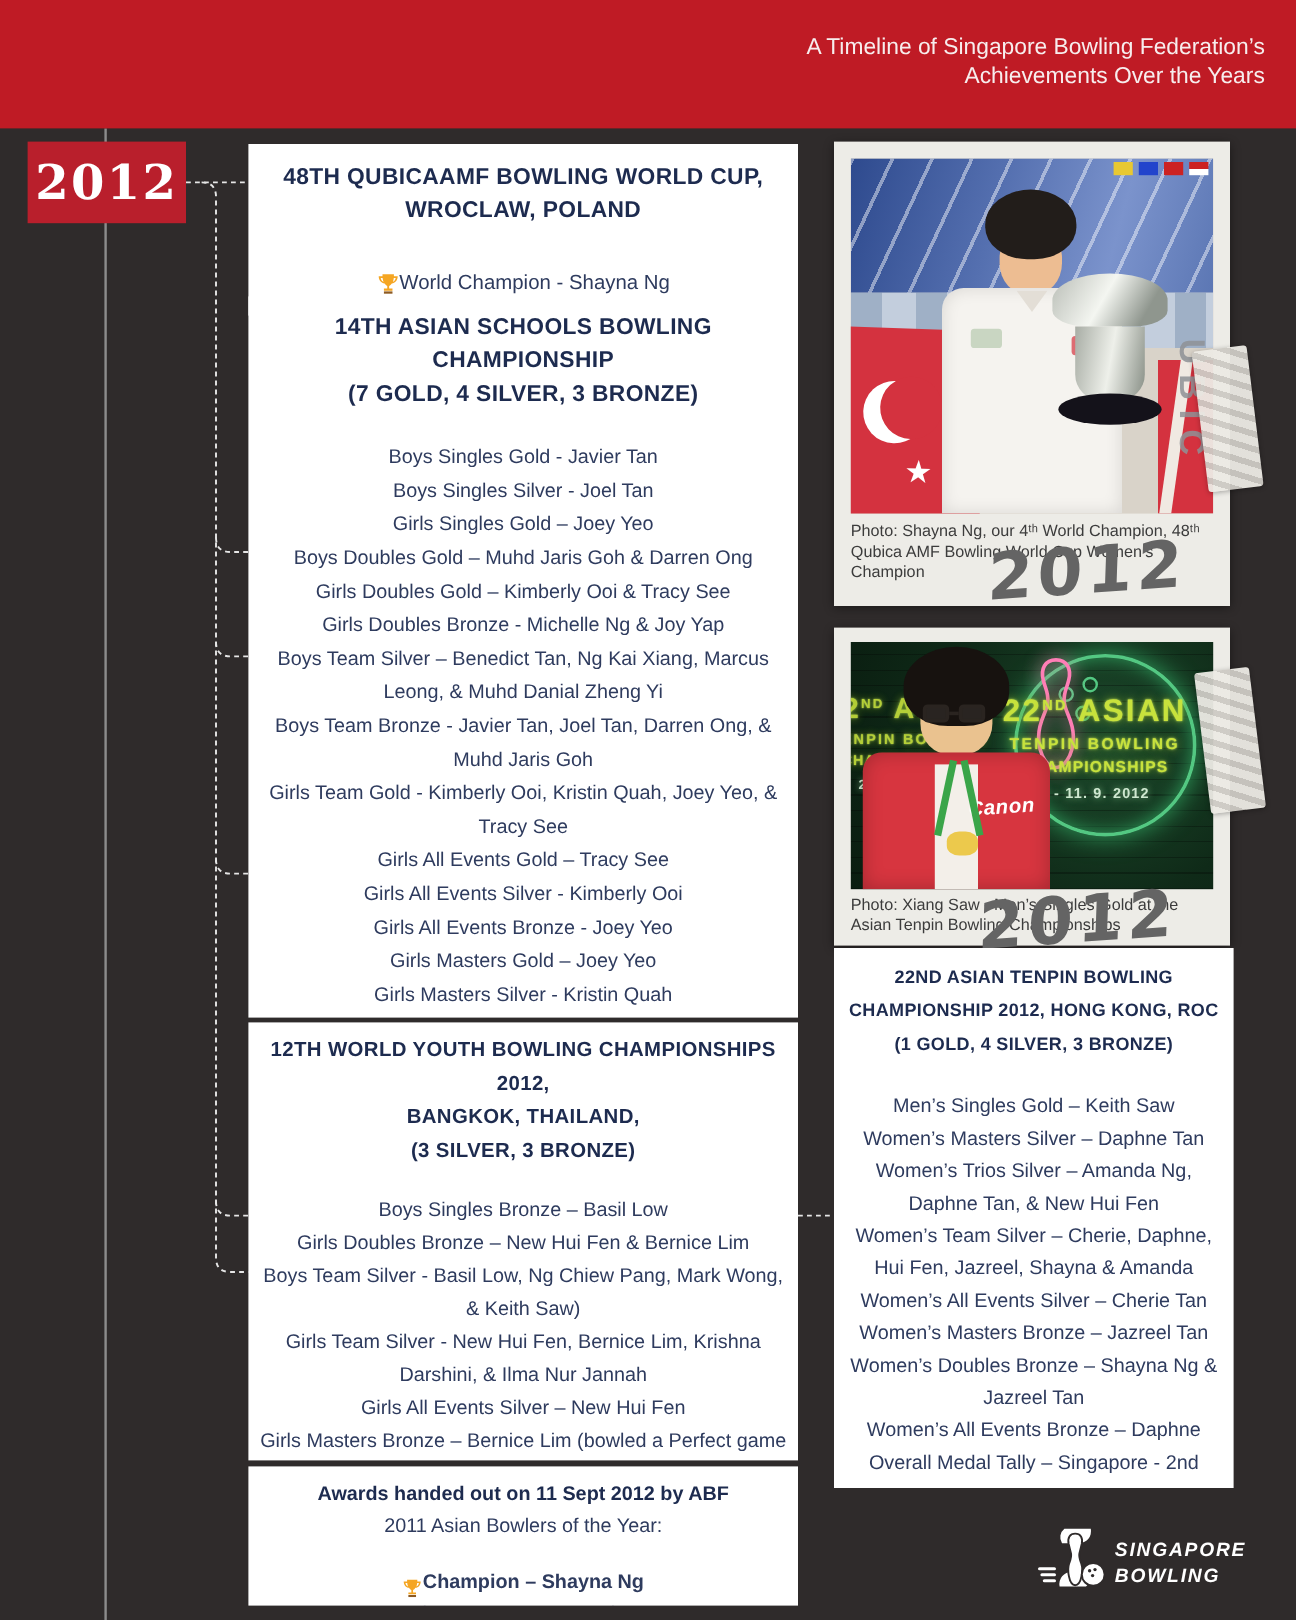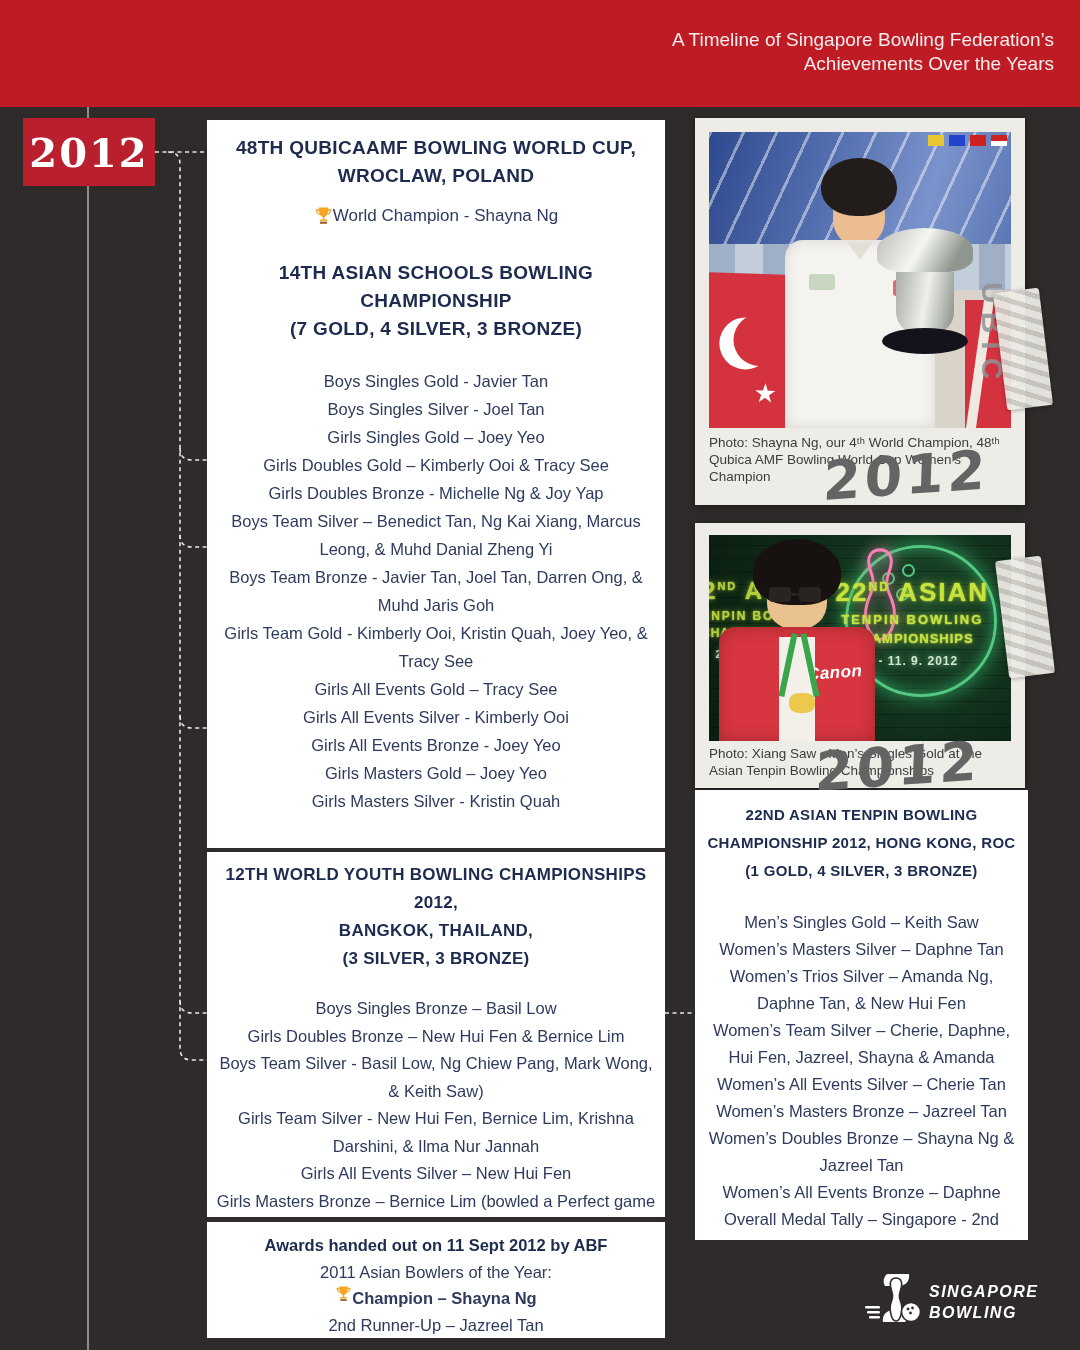--- a/index.html
+++ b/index.html
@@ -37,21 +37,21 @@
   .box1 { left:207px; top:120px;  width:458px; height:143px; padding:14px 10px 0; }
   .box2 { left:207px; top:247px;  width:458px; height:601px; padding:12px 13px 0; }
   .box3 { left:207px; top:852px;  width:458px; height:365px; padding:9px 6px 0; }
   .box3 .bitem { line-height:27.5px; }
   .box4 { left:207px; top:1222px; width:458px; height:116px; padding:10px 10px 0; }
   .box4 .bline { font-size:16.5px; line-height:26.5px; }
   .box4 .bold { font-weight:700; color:#1d2b4f; }
   .boxR { left:695px; top:790px; width:333px; height:450px; padding:11px 8px 0; }
   .boxR .btitle { font-size:15px; line-height:28px; }
   .boxR .bitem { font-size:16.5px; line-height:27px; }
-  .champ-row { display:flex; align-items:flex-start; justify-content:center; gap:0; font-size:17px; }
+  .champ-row { display:flex; align-items:flex-end; justify-content:center; gap:0; font-size:17px;margin-top:20px; }
   .trophy { width:19px; height:19px; display:inline-block; }
   
   .card { position:absolute; background:#edece7; box-shadow:0 2px 8px rgba(0,0,0,.45); z-index:3; }
   .card1 { left:695px; top:118px; width:330px; height:387px; }
   .card2 { left:695px; top:523px; width:330px; height:265px; }
   .photo { position:absolute; left:14px; right:14px; overflow:hidden; }
   .caption { position:absolute; left:14px; right:12px; font-size:13.5px; line-height:17px;
              color:#3c3c3c; text-align:left; }
   .hand-year { position:absolute; color:#646464; font-family:"DejaVu Sans", sans-serif;
     font-weight:800; font-size:54px; letter-spacing:4px; transform:rotate(-4deg) skewX(-6deg); z-index:6; }
@@ -169,20 +169,21 @@
     </div>
   </div>
 
   <div class="wbox box2">
     <div class="btitle">14TH ASIAN SCHOOLS BOWLING CHAMPIONSHIP</div>
     <div class="btitle">(7 GOLD, 4 SILVER, 3 BRONZE)</div>
     <div class="gap"></div>
     <div class="bitem">Boys Singles Gold - Javier Tan</div>
     <div class="bitem">Boys Singles Silver - Joel Tan</div>
     <div class="bitem">Girls Singles Gold – Joey Yeo</div>
+    <div class="bitem">Boys Doubles Gold – Muhd Jaris Goh &amp; Darren Ong</div>
     <div class="bitem">Girls Doubles Gold – Kimberly Ooi &amp; Tracy See</div>
     <div class="bitem">Girls Doubles Bronze - Michelle Ng &amp; Joy Yap</div>
     <div class="bitem">Boys Team Silver – Benedict Tan, Ng Kai Xiang, Marcus Leong, &amp; Muhd Danial Zheng Yi</div>
     <div class="bitem">Boys Team Bronze - Javier Tan, Joel Tan, Darren Ong, &amp; Muhd Jaris Goh</div>
     <div class="bitem">Girls Team Gold - Kimberly Ooi, Kristin Quah, Joey Yeo, &amp; Tracy See</div>
     <div class="bitem">Girls All Events Gold – Tracy See</div>
     <div class="bitem">Girls All Events Silver - Kimberly Ooi</div>
     <div class="bitem">Girls All Events Bronze - Joey Yeo</div>
     <div class="bitem">Girls Masters Gold – Joey Yeo</div>
     <div class="bitem">Girls Masters Silver - Kristin Quah</div>

